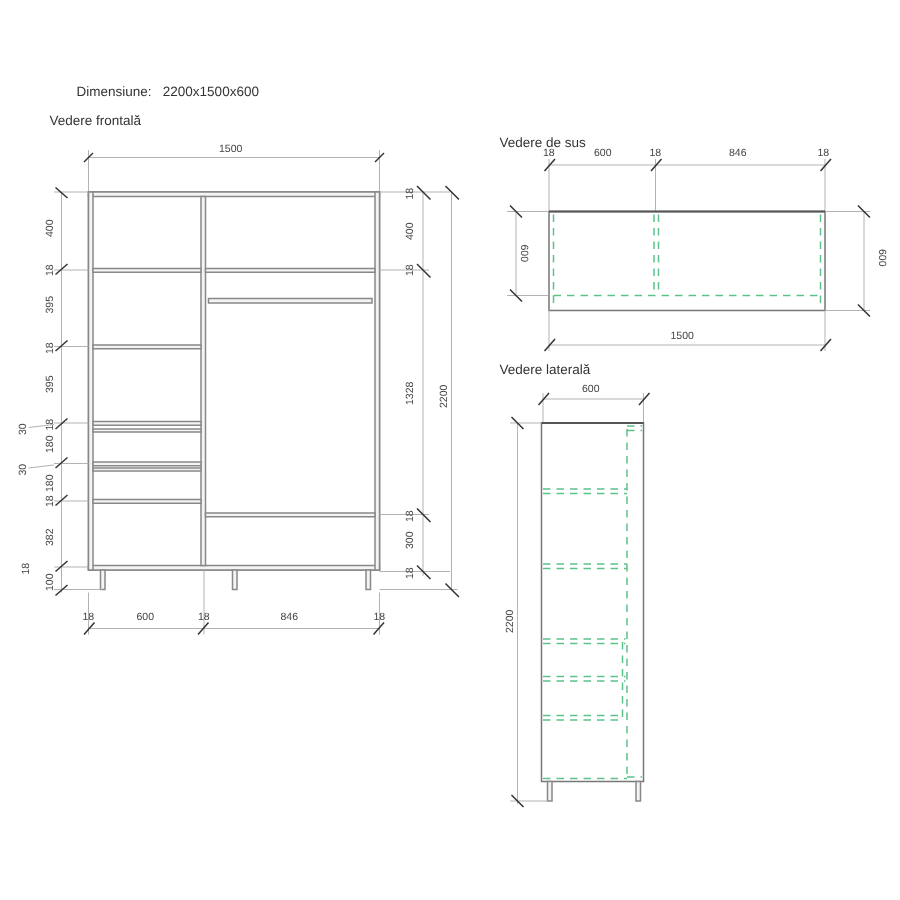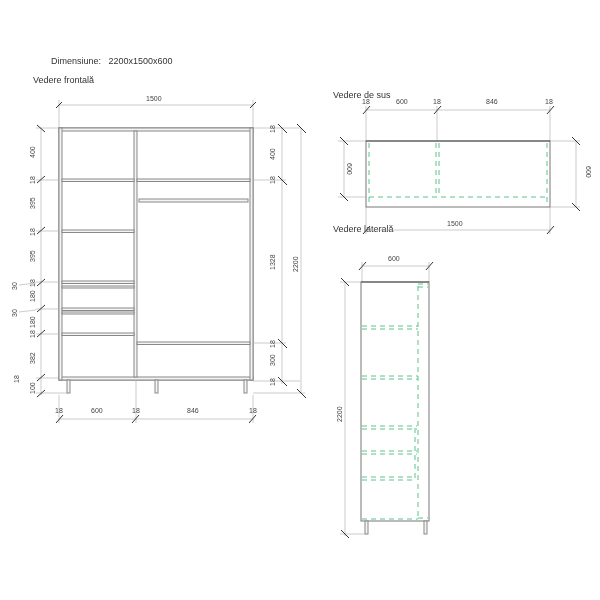--- a/index.html
+++ b/index.html
@@ -16,21 +16,21 @@
 </style>
 </head>
 <body>
 
 <div class="lbl" style="left:33px;top:56px;margin-left:18px;">
   <span>Dimensiune:</span>
   &nbsp;&nbsp;<span>2200x1500x600</span>
 </div>
 <div class="lbl" style="left:33px;top:75px;">Vedere frontală</div>
 <div class="lbl" style="left:333px;top:90px;">Vedere de sus</div>
-<div class="lbl" style="left:333px;top:224px;">Vedere laterală</div>
+<div class="lbl" style="left:333px;top:241px;">Vedere laterală</div>
 
 <svg width="600" height="600">
 
   <g>
 
     <line class="dim" x1="59" y1="105" x2="253" y2="105"></line>
     <line class="dim" x1="59" y1="100" x2="59" y2="128"></line>
     <line class="dim" x1="253" y1="100" x2="253" y2="128"></line>
     <line class="tick" x1="56" y1="108" x2="62" y2="102"></line>
     <line class="tick" x1="250" y1="108" x2="256" y2="102"></line>

